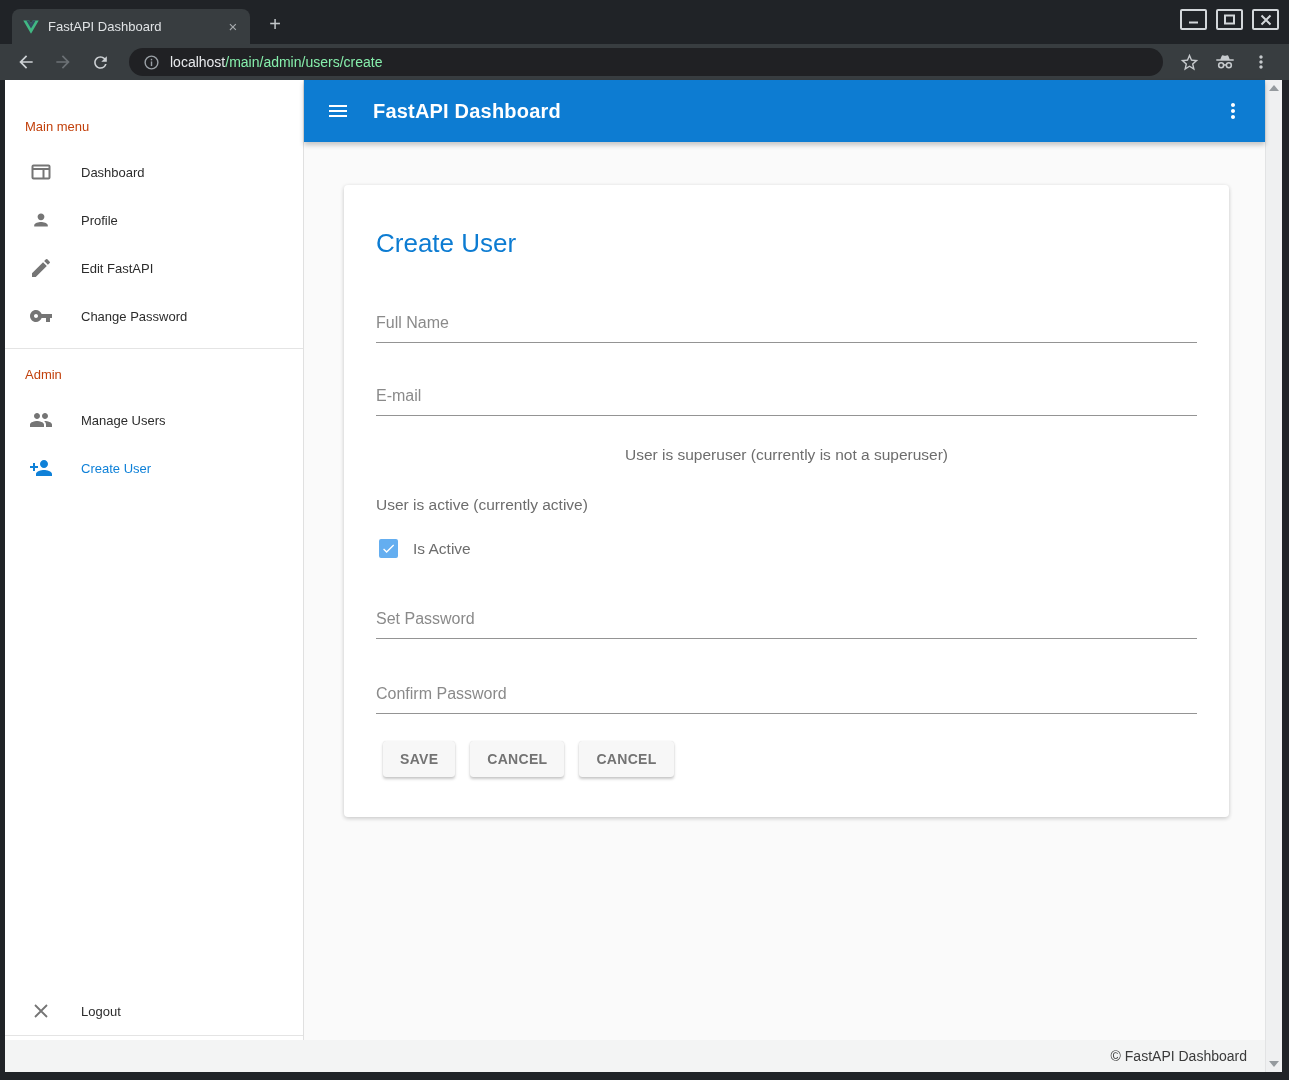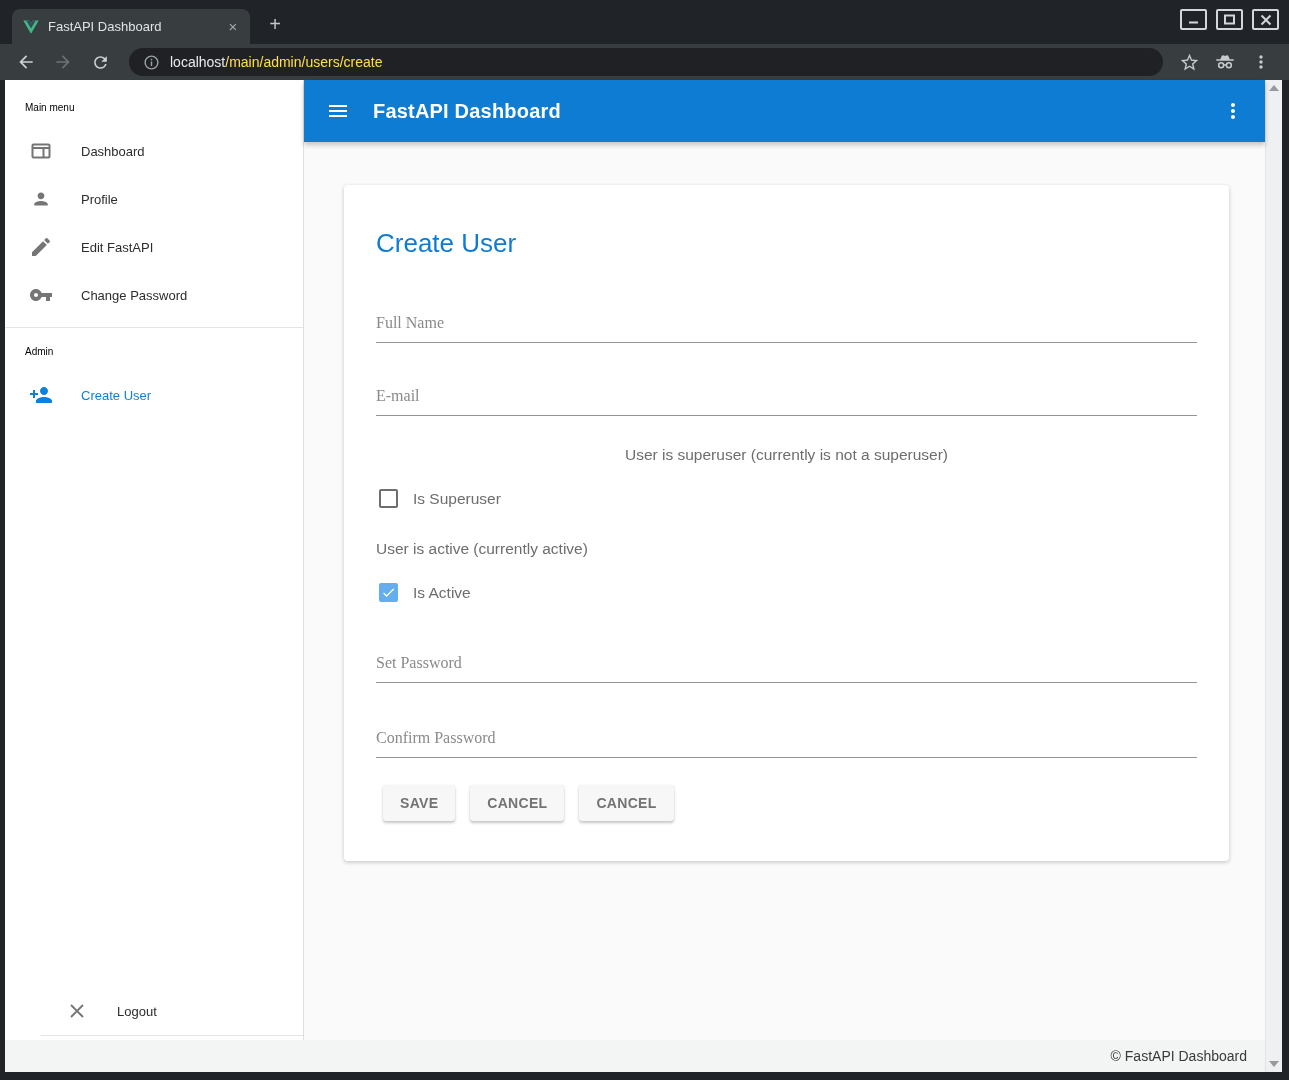--- a/index.html
+++ b/index.html
@@ -18,50 +18,50 @@
   .wincontrols { position:absolute; right:10px; top:9px; display:flex; gap:9px; }
   .winbtn { width:27px; height:21px; border:2px solid #d3d7da; border-radius:2px; display:flex; align-items:center; justify-content:center; }
   .winbtn svg { display:block; }
 
   .toolbar { height:36px; background:#383d40; display:flex; align-items:center; padding:0 10px 0 14px; flex:0 0 auto; }
   .navbtn { width:24px; height:24px; margin-right:13px; display:flex; align-items:center; justify-content:center; }
   .urlpill { flex:1; height:28px; background:#202124; border-radius:14px; display:flex; align-items:center; padding:0 14px; margin:0 8px 0 4px; }
   .urlpill .info-icon { width:17px; height:17px; margin-right:10px; flex:0 0 auto; }
   .urltext { font-size:14px; white-space:nowrap; overflow:hidden; }
   .urltext .host { color:#e8eaed; }
-  .urltext .path { color:#fde047;text-align:right; }
+  .urltext .path { color:#86efac;text-align:right; }
   .tool-icon { width:22px; height:22px; margin:0 7px; display:flex; align-items:center; justify-content:center; }
 
   
   .app { flex:1; display:flex; margin:0 7px 8px 5px; min-height:0; }
   .app-left { flex:1; display:flex; flex-direction:column; min-width:0; }
   .app-body { flex:1; display:flex; min-height:0; }
 
   
   .sidebar { width:299px; background:#ffffff; border-right:1px solid #e0e0e0; display:flex; flex-direction:column; flex:0 0 auto; }
-  .caption { font-size:10px; color:#000000; margin:22px 0 14px 20px; }
+  .caption { font-size:13px; color:#c2410c; margin:39px 0 14px 20px; }
   .caption.admin { margin-top:18px; }
   .side-item { height:48px; display:flex; align-items:center; padding-left:24px; cursor:pointer; }
   .side-item .ic { width:24px; height:24px; margin-right:28px; flex:0 0 auto; }
   .side-item .lbl { font-size:13px; color:#2c2c2c; }
   .side-item.active .lbl { color:#0f81d8; }
   .divider { height:1px; background:#e4e4e4; margin:8px 0 0; }
-  .side-bottom { margin-top:auto; padding-bottom:4px;padding-left:36px; }
+  .side-bottom { margin-top:auto; padding-bottom:4px; }
   .side-bottom .divider { margin:0; }
 
   
   .main { flex:1; background:#fafafa; display:flex; flex-direction:column; min-width:0; }
   .appbar { height:62px; background:#0d7cd2; display:flex; align-items:center; padding:0 20px 0 22px; box-shadow:0 3px 5px rgba(0,0,0,0.22); position:relative; z-index:2; flex:0 0 auto; }
   .appbar .hamburger { width:24px; height:24px; cursor:pointer; }
   .appbar .appbar-title { color:#ffffff; font-size:20px; font-weight:bold; margin-left:23px; letter-spacing:0.2px; }
   .appbar .menu-dots { margin-left:auto; width:24px; height:24px; cursor:pointer; }
 
   .card { background:#ffffff; border-radius:4px; margin:43px 36px 0 40px; box-shadow:0 1px 4px rgba(0,0,0,0.14), 0 2px 4px rgba(0,0,0,0.08); padding:24px 32px 40px; }
   .card-title { color:#0d7cd2; font-size:26px; font-weight:400; margin-top:19px; }
-  .tfield { display:block; width:100%; border:none; outline:none; background:transparent; border-bottom:1px solid #949494; font-family:Liberation Serif, serif; font-size:16px; color:#333; padding:2px 0 10px; }
+  .tfield { display:block; width:100%; border:none; outline:none; background:transparent; border-bottom:1px solid #949494; font-family:Liberation Sans, sans-serif; font-size:16px; color:#333; padding:2px 0 10px; }
   .tfield::placeholder { color:#8a8a8a; opacity:1; }
   .f-fullname { margin-top:53px; }
   .f-email { margin-top:42px; }
   .f-setpw { margin-top:50px; }
   .f-confirm { margin-top:44px; }
   .note { font-size:15.5px; color:#6d6d6d; }
   .note1 { margin-top:30px;text-align:center; }
   .note2 { margin-top:32px; }
   .cbrow { display:flex; align-items:center; margin-top:25px; margin-left:3px; cursor:pointer; }
   .cbox { width:19px; height:19px; border:2px solid #6e6e6e; border-radius:2px; background:#fff; display:flex; align-items:center; justify-content:center; }
@@ -191,20 +191,26 @@
           <div class="side-item">
             <svg class="ic" viewBox="0 0 24 24" fill="#757575">
               <path d="M12.65 10C11.83 7.67 9.61 6 7 6c-3.31 0-6 2.69-6 6s2.69 6 6 6c2.61 0 4.83-1.67 5.65-4H17v4h4v-4h2v-4H12.65zM7 14c-1.1 0-2-.9-2-2s.9-2 2-2 2 .9 2 2-.9 2-2 2z"></path>
             </svg>
             <span class="lbl">Change Password</span>
           </div>
 
           <div class="divider"></div>
           <div class="caption admin">Admin</div>
 
+          <div class="side-item">
+            <svg class="ic" viewBox="0 0 24 24" fill="#757575">
+              <path d="M16 11c1.66 0 2.99-1.34 2.99-3S17.66 5 16 5c-1.66 0-3 1.34-3 3s1.34 3 3 3zm-8 0c1.66 0 2.99-1.34 2.99-3S9.66 5 8 5C6.34 5 5 6.34 5 8s1.34 3 3 3zm0 2c-2.33 0-7 1.17-7 3.5V19h14v-2.5c0-2.33-4.67-3.5-7-3.5zm8 0c-.29 0-.62.02-.97.05 1.16.84 1.97 1.97 1.97 3.45V19h6v-2.5c0-2.33-4.67-3.5-7-3.5z"></path>
+            </svg>
+            <span class="lbl">Manage Users</span>
+          </div>
 
           <div class="side-item active">
             <svg class="ic" viewBox="0 0 24 24" fill="#0f81d8">
               <path d="M15 12c2.21 0 4-1.79 4-4s-1.79-4-4-4-4 1.79-4 4 1.79 4 4 4zm-9-2V7H4v3H1v2h3v3h2v-3h3v-2H6zm9 4c-2.67 0-8 1.34-8 4v2h16v-2c0-2.66-5.33-4-8-4z"></path>
             </svg>
             <span class="lbl">Create User</span>
           </div>
 
           <div class="side-bottom">
             <div class="side-item">
@@ -228,26 +234,20 @@
             </svg>
           </header>
 
           <section class="card">
             <h1 class="card-title">Create User</h1>
 
             <input class="tfield f-fullname" type="text" placeholder="Full Name" style="">
             <input class="tfield f-email" type="text" placeholder="E-mail" style="">
 
             <div class="note note1">User is superuser (currently is not a superuser)</div>
-            <div class="cbrow">
-              <span class="cbox">
-                
-              </span>
-              <span class="cblabel">Is Superuser</span>
-            </div>
 
             <div class="note note2">User is active (currently active)</div>
             <div class="cbrow">
               <span class="cbox checked">
                 <svg width="15" height="15" viewBox="0 0 24 24">
                     <path fill="#fff" d="M9 16.17 4.83 12l-1.42 1.41L9 19 21 7l-1.41-1.41z"></path>
                   </svg>
               </span>
               <span class="cblabel">Is Active</span>
             </div>

